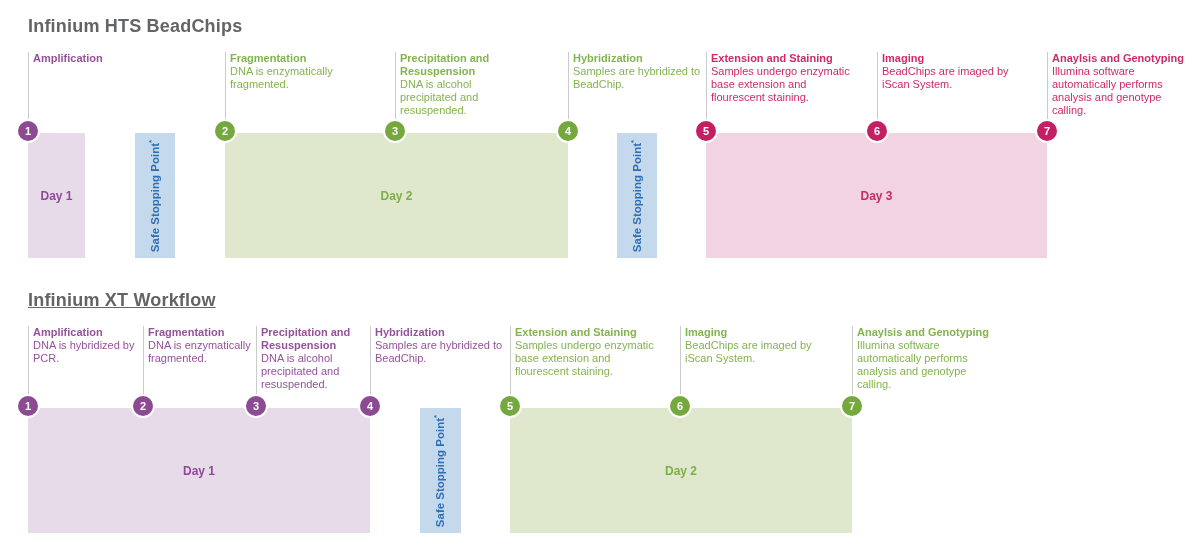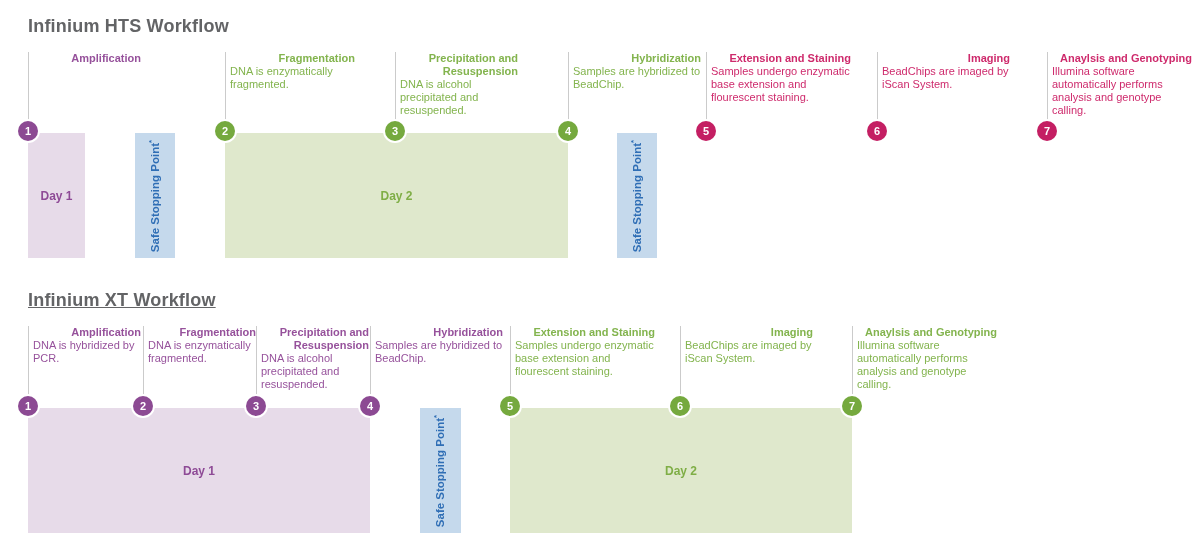--- a/index.html
+++ b/index.html
@@ -4,21 +4,21 @@
 <style>
   html,body { margin:0; padding:0; background:#ffffff; }
   * { box-sizing:border-box; }
   .canvas {
     position:relative; width:1200px; height:557px; overflow:hidden;
     background:#ffffff; font-family:"Liberation Sans", sans-serif;
   }
   .wf-title { position:absolute; font-size:18px; font-weight:bold; color:#636466; letter-spacing:0.2px; }
   .step-line { position:absolute; width:1px; background:#cbcbcb; }
   .step-text { position:absolute; font-size:11px; line-height:13px; }
-  .step-title { font-weight:bold;text-align:right; }
+  .step-title { font-weight:bold; }
   .step-desc { font-weight:normal; }
   .circle {
     position:absolute; width:20px; height:20px; border-radius:50%;
     color:#ffffff; font-size:11px; font-weight:bold;
     display:flex; align-items:center; justify-content:center;
     box-shadow:0 0 0 2px #ffffff; z-index:2;
   }
   .bar { position:absolute; display:flex; align-items:center; justify-content:center; z-index:1; }
   .bar-label { font-size:12px; font-weight:bold; }
   .vlabel { transform:rotate(-90deg); white-space:nowrap; font-size:11.5px; font-weight:bold; }
@@ -26,32 +26,35 @@
   .footnote {
     position:absolute; left:1056px; top:477px; width:141px;
     border-top:2px solid #3b76ba; padding-top:3px;
     font-size:11px; line-height:13.5px; color:#2e74b9;
   }
 </style>
 </head>
 <body>
 
 <div class="canvas" id="canvas">
-<div class="wf-title" style="left: 28px; top: 16px; color: rgb(99, 100, 102);">Infinium HTS Workflow</div>
+<div class="wf-title" style="left: 28px; top: 16px; color: rgb(99, 100, 102);">Infinium HTS BeadChips</div>
     <div class="bar" style="left: 28px; top: 133px; width: 57px; height: 125px; background: rgb(231, 219, 233);">
       <span class="bar-label" style="color: rgb(142, 74, 150);">Day 1</span>
     </div>
     <div class="bar" style="left: 135px; top: 133px; width: 40px; height: 125px; background: rgb(197, 217, 236);">
       <span class="vlabel" style="color: rgb(47, 110, 181);"><span>Safe Stopping Point</span><sup>*</sup></span>
     </div>
     <div class="bar" style="left: 225px; top: 133px; width: 343px; height: 125px; background: rgb(223, 232, 204);">
       <span class="bar-label" style="color: rgb(127, 174, 70);">Day 2</span>
     </div>
     <div class="bar" style="left: 617px; top: 133px; width: 40px; height: 125px; background: rgb(197, 217, 236);">
       <span class="vlabel" style="color: rgb(47, 110, 181);"><span>Safe Stopping Point</span><sup>*</sup></span>
+    </div>
+    <div class="bar" style="left: 706px; top: 133px; width: 341px; height: 125px; background: rgb(241, 211, 225);">
+      <span class="bar-label" style="color: rgb(201, 42, 104);">Day 3</span>
     </div>
     <div class="step-line" style="left: 28px; top: 52px; height: 79px; background: rgb(203, 203, 203);"></div>
     <div class="step-text" style="left: 33px; top: 52px; width: 108px; color: rgb(150, 81, 155);">
       <div class="step-title">Amplification</div>
     </div>
     <div class="circle" style="left: 18px; top: 121px; background: rgb(140, 74, 147);">1</div>
     <div class="step-line" style="left: 225px; top: 52px; height: 79px; background: rgb(203, 203, 203);"></div>
     <div class="step-text" style="left: 230px; top: 52px; width: 125px; color: rgb(131, 180, 78);">
       <div class="step-title">Fragmentation</div>
       <div class="step-desc">DNA is enzymatically fragmented.</div>

